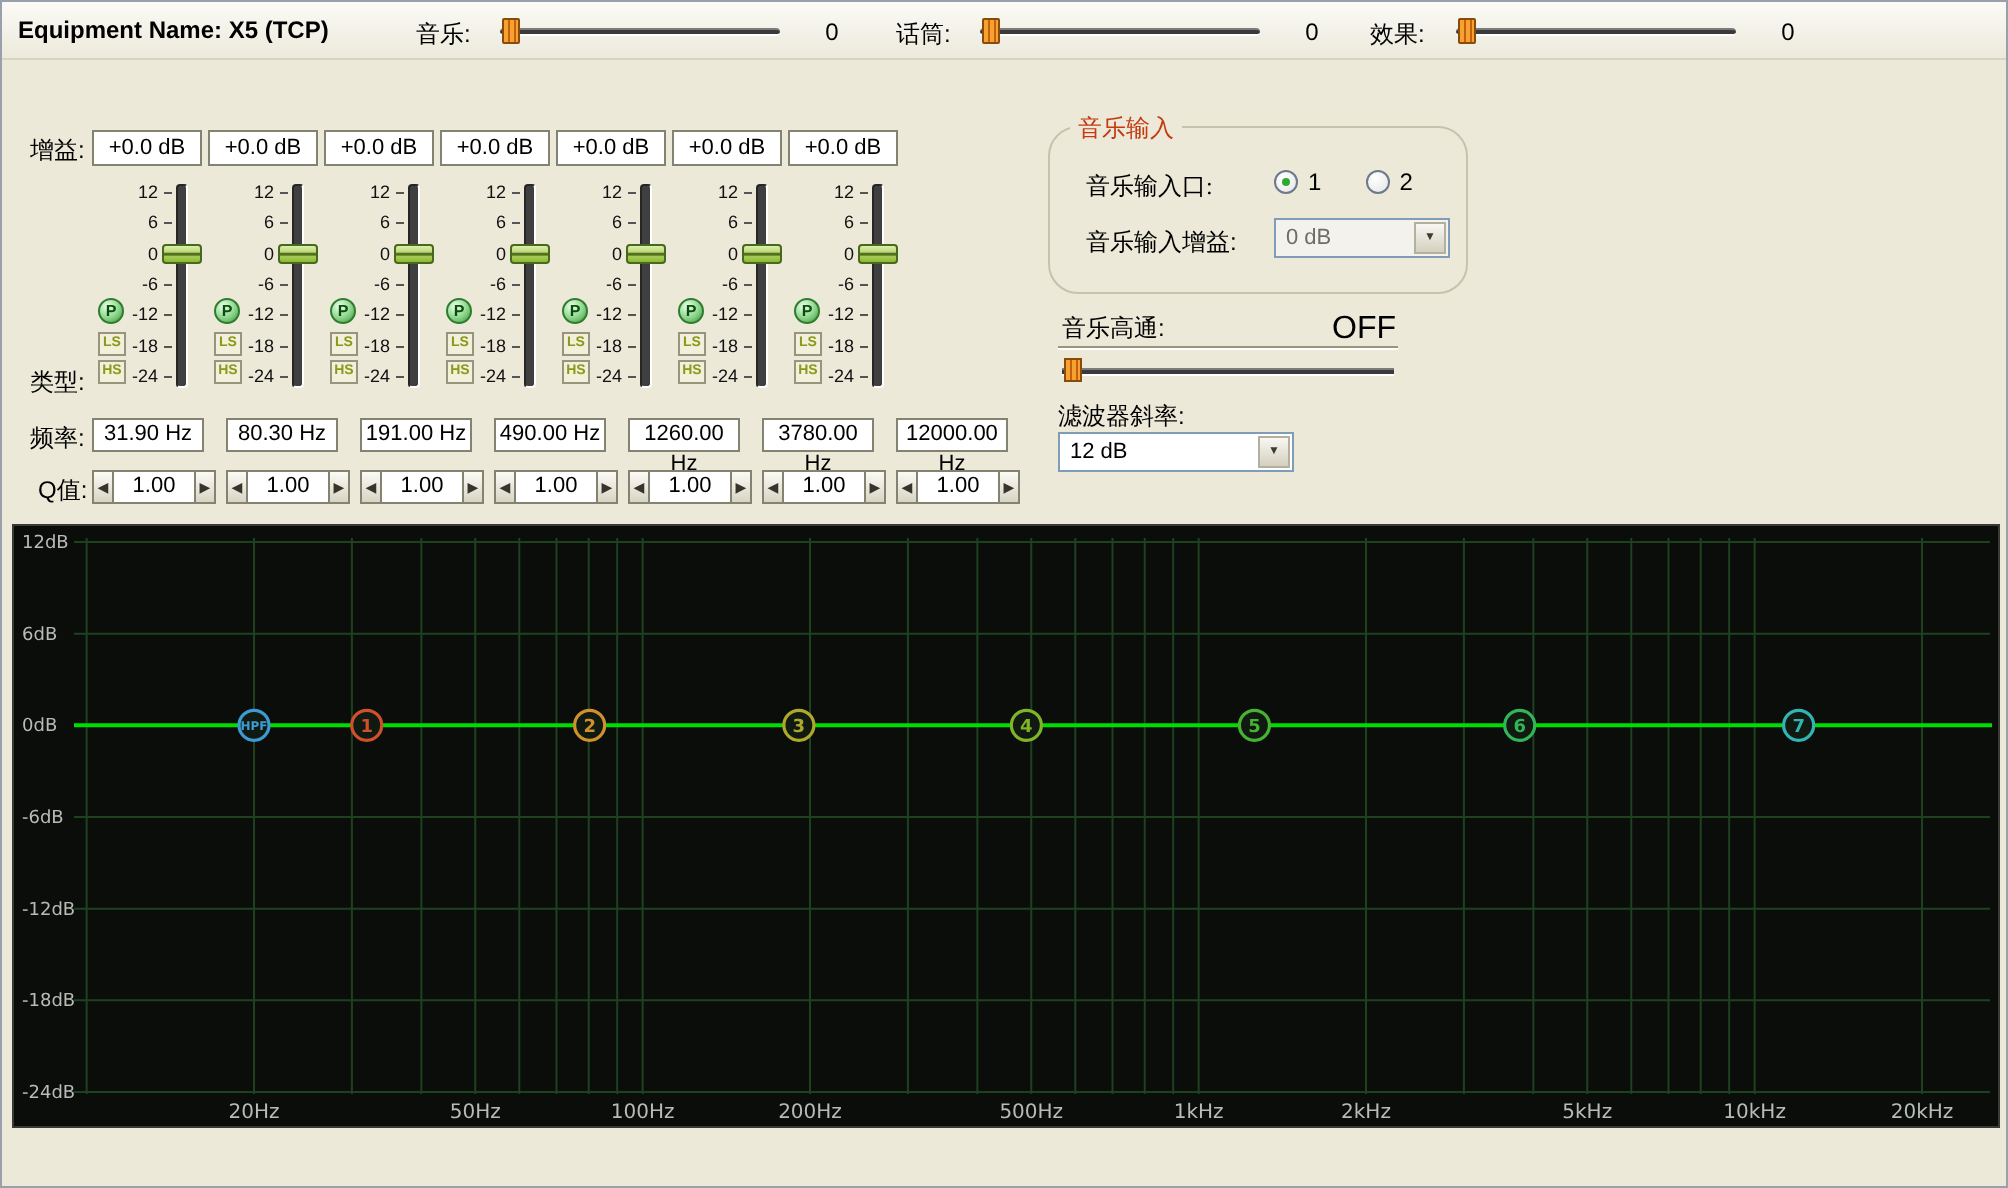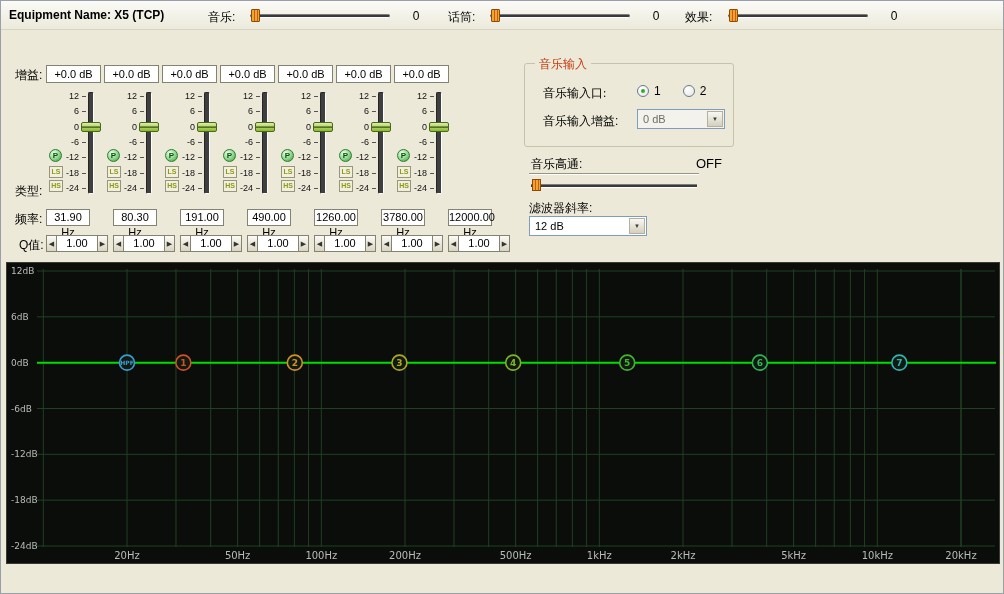--- a/index.html
+++ b/index.html
@@ -28,21 +28,21 @@
     background: linear-gradient(#fbfaf3, #dcd8c5); border: 1px solid #95927f; border-bottom: none;
     border-radius: 5px 5px 0 0; margin-right: 3px; font-size: 12px; margin-bottom: -1px; cursor: default; }
   .tab.active { height: 25px; line-height: 24px; padding: 0 34px; z-index: 3;
     background: linear-gradient(#fffef8, #ece9d8); border-bottom: 1px solid #ece9d8; }
   
   .main { position: absolute; left: 0; top: 54px; width: 100%; height: 207px; background: #ece9d8; }
   .row-label { position: absolute; font-size: 12px; }
   .valbox { position: absolute; height: 17px; background: #fff; border: 1px solid #848270;
     text-align: center; font-size: 11px; line-height: 15px; }
   .gain-box { top: 10px; width: 55px; height: 18px; line-height: 16px; }
-  .freq-box { top: 154px; width: 44px; }
+  .freq-box { top: 154px; width: 56px; }
   .strip { position: absolute; top: 34px; width: 58px; height: 116px; }
   .scale-num { position: absolute; left: 0; width: 33px; text-align: right;
     font-size: 9px; line-height: 10px; color: #111; }
   .scale-tick { position: absolute; left: 36px; width: 4px; height: 1px; background: #555; }
   .vtrack { position: absolute; left: 42px; top: 3px; width: 6px; height: 102px; background: #3f3f3f;
     border: 1px solid; border-color: #262626 #fff #fff #262626; border-radius: 2px; }
   .vhandle { position: absolute; left: 35px; top: 33px; width: 20px; height: 10px;
     border: 1px solid #49691a; border-radius: 2px;
     background: linear-gradient(#dcedae 0%, #bcd878 38%, #52701e 47%, #52701e 56%, #a7cc55 66%, #8db838 100%); }
   .p-btn { position: absolute; left: 3px; top: 60px; width: 13px; height: 13px; border-radius: 50%;
@@ -53,21 +53,21 @@
     text-align: center; line-height: 10px; }
   .ls { top: 77px; } .hs { top: 91px; }
   .q-spinner { position: absolute; top: 180px; width: 62px; height: 17px; display: flex; }
   .q-btn { width: 11px; height: 17px; background: linear-gradient(#fbfaf5, #d9d5c4);
     border: 1px solid #848270; font-size: 7px; color: #35352d;
     display: flex; align-items: center; justify-content: center; }
   .q-val { flex: 1; background: #fff; border-top: 1px solid #848270; border-bottom: 1px solid #848270;
     text-align: center; font-size: 11px; line-height: 15px; }
   
   .groupbox { position: absolute; left: 523px; top: 8px; width: 210px; height: 84px;
-    border: 1px solid #c5c2ae; border-radius: 3px; }
+    border: 1px solid #c5c2ae; border-radius: 15px; }
   .legend { position: absolute; left: 10px; top: -8px; background: #ece9d8; padding: 0 4px;
     font-size: 12px; color: #c43a12; }
   .gb-label { position: absolute; font-size: 12px; }
   .gb-port-label { left: 18px; top: 21px; font-family: Liberation Serif, serif; }
   .gb-gain-label { left: 18px; top: 49px; }
   .radios { position: absolute; left: 112px; top: 20px; display: flex; gap: 22px; }
   .radio-wrap { display: flex; align-items: center; gap: 5px; }
   .radio { width: 12px; height: 12px; border-radius: 50%; border: 1px solid #6a7a8a;
     background: radial-gradient(circle at 35% 30%, #fff, #e4e4e4); position: relative; }
   .radio.checked::after { content: ""; position: absolute; left: 3px; top: 3px; width: 4px; height: 4px;
@@ -75,21 +75,21 @@
   .radio-label { font-size: 12px; }
   .select { position: absolute; height: 20px; background: #fff; border: 1px solid #7f9db9;
     font-size: 11px; line-height: 18px; padding-left: 5px; }
   .select .arrow { position: absolute; right: 1px; top: 1px; width: 16px; height: 16px;
     background: linear-gradient(#f8f7f2, #d4d0bf); border: 1px solid #b3b09e;
     display: flex; align-items: center; justify-content: center; font-size: 6px; color: #3c3c34; }
   .select.disabled { background: #f3f2ec; color: #6e6e66; }
   .sel-gain { left: 112px; top: 45px; width: 88px; }
   .sel-slope { left: 528px; top: 161px; width: 118px; }
   .hp-label { position: absolute; left: 530px; top: 101px; font-size: 12px; }
-  .hp-value { position: absolute; left: 664px; top: 101px; width: 57px; text-align: right; font-size: 13px; }
+  .hp-value { position: absolute; left: 640px; top: 101px; width: 57px; text-align: right; font-size: 16px; }
   .hp-sep { position: absolute; left: 528px; top: 118px; width: 170px; height: 2px;
     border-top: 1px solid #98957e; border-bottom: 1px solid #fff; }
   .hp-track { position: absolute; left: 530px; top: 129px; width: 166px; height: 4px; background: #3a3a3a;
     border-top: 1px solid #7c7c7c; border-bottom: 1px solid #fff; }
   .hp-handle { position: absolute; left: 1px; top: -6px; width: 9px; height: 12px;
     background: repeating-linear-gradient(90deg, #f5a230 0 2px, #c2600f 2px 3px); border: 1px solid #8a4a08; }
   .slope-label { position: absolute; left: 528px; top: 145px; font-size: 12px; }
   
   .graph { position: absolute; left: 5px; top: 261px; width: 994px; height: 302px;
     background: #0b0d0b; border: 1px solid #3a3a34; }

